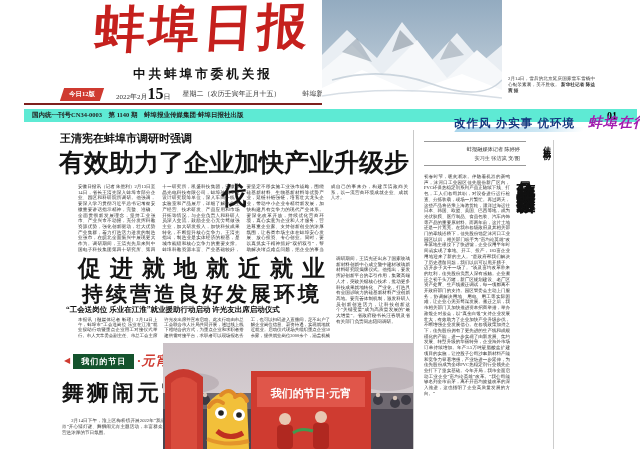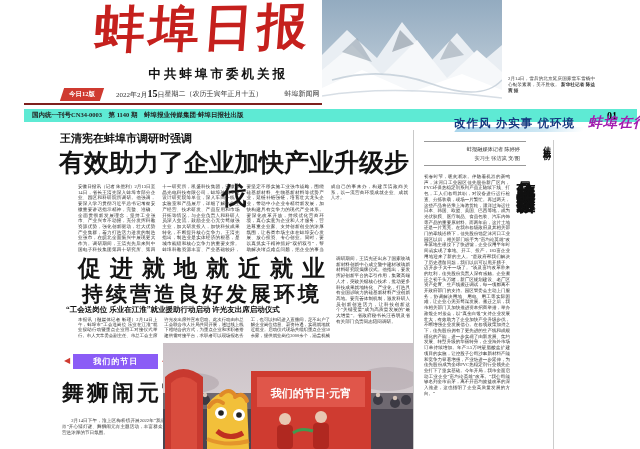--- a/index.html
+++ b/index.html
@@ -3,29 +3,29 @@
 <meta charset="utf-8">
 <style>
   html,body{margin:0;padding:0;background:#888;}
   .page{position:relative;width:640px;height:449px;background:#fff;overflow:hidden;
         font-family:"Liberation Serif","DejaVu Serif",serif;color:#222;margin:0 auto;}
   .abs{position:absolute;}
   
   .masthead{left:76px;top:-4px;width:254px;height:68px;text-align:center;
     font-size:50px;line-height:64px;font-weight:900;color:#c5201d;
     letter-spacing:4px;transform:skewX(-5deg) rotate(-1deg);}
-  .orgline{left:118px;top:66px;width:170px;text-align:right;font-size:12.5px;
+  .orgline{left:118px;top:66px;width:170px;text-align:center;font-size:12.5px;
     font-weight:bold;letter-spacing:3px;color:#111;}
   
   .daterow{left:62px;top:87px;height:14px;display:flex;align-items:center;font-size:7px;color:#333;}
   .edition{background:#cf3a30;color:#fff;font-size:6.5px;font-weight:bold;
     padding:2px 7px;transform:skewX(-18deg);margin-right:14px;}
   .edition span{display:inline-block;transform:skewX(18deg);}
-  .dateday{font-size:10px;font-weight:bold;color:#111;margin-top:40px;}
-  .dategap{}
+  .dateday{font-size:16px;font-weight:bold;color:#111;margin-top:40px;}
+  .dategap{margin-left:12px;}
   .web{margin-left:22px;}
   .redrule{left:24px;top:103px;width:478px;height:2px;background:#7e1f1c;}
   
   .infobar{left:24px;top:109px;width:613px;height:13px;background:#5eead4;
     display:flex;align-items:center;font-size:6.5px;font-weight:bold;color:#222;}
   .infobar .lft{padding-left:8px;}
   .infobar .pg{margin-left:auto;padding-right:20px;font-size:10px;font-weight:900;color:#000;}
   
   .photoTop{left:322px;top:0;width:180px;height:108px;}
   .photoTitle{left:505px;top:5px;width:92px;font-size:15px;font-weight:900;
@@ -48,23 +48,23 @@
     letter-spacing:9px;color:#141414;font-family:"Liberation Sans","DejaVu Sans",sans-serif;}
   .a2h2{left:70px;top:280px;width:264px;text-align:center;font-size:21px;font-weight:900;
     letter-spacing:3px;color:#141414;font-family:Liberation Sans, sans-serif;}
   .a2kicker{left:66px;top:305px;width:272px;font-size:7.5px;
     font-weight:bold;color:#111;}
   .a2body{left:78px;top:317px;width:252px;height:26px;column-count:3;column-gap:7px;column-fill:auto;
     font-size:4.4px;line-height:5.2px;}
   
   .festlabel{left:64px;top:352px;display:flex;align-items:center;gap:3px;}
   .festArrow{color:#cf3a30;font-size:8px;line-height:14px;}
-  .festBox{background:#8b5cf6;color:#fff;font-size:8px;font-weight:bold;
-    padding:2px 20px;letter-spacing:1px;}
-  .festScript{color:#cf3a30;font-size:13px;font-weight:400;font-style:italic;letter-spacing:1px;}
+  .festBox{background:#14532d;color:#fff;font-size:8px;font-weight:bold;
+    padding:2px 8px;letter-spacing:1px;}
+  .festScript{color:#cf3a30;font-size:13px;font-weight:700;font-style:italic;letter-spacing:1px;}
   .festhead{left:62px;top:378px;width:132px;font-size:22px;font-weight:900;letter-spacing:3px;
     color:#141414;font-family:"Liberation Sans","DejaVu Sans",sans-serif;}
   .festcap{left:62px;top:418px;width:124px;height:31px;font-size:4.6px;line-height:6px;
     text-align:justify;color:#333;overflow:hidden;text-indent:2em;}
   .photoFest{left:163px;top:343px;width:250px;height:106px;}
   
   .rhdrWrap{left:424px;top:116px;width:214px;height:20px;margin-left:30px;}
   .rhdrSwoosh{position:absolute;left:2px;top:11px;width:128px;height:5px;
     background:linear-gradient(90deg,#a9d5eb,#cfe8f4 70%,transparent);transform:skewX(-35deg);}
   .rhdrBlue{position:absolute;left:0;top:0;font-size:11.5px;font-weight:800;color:#16387f;

